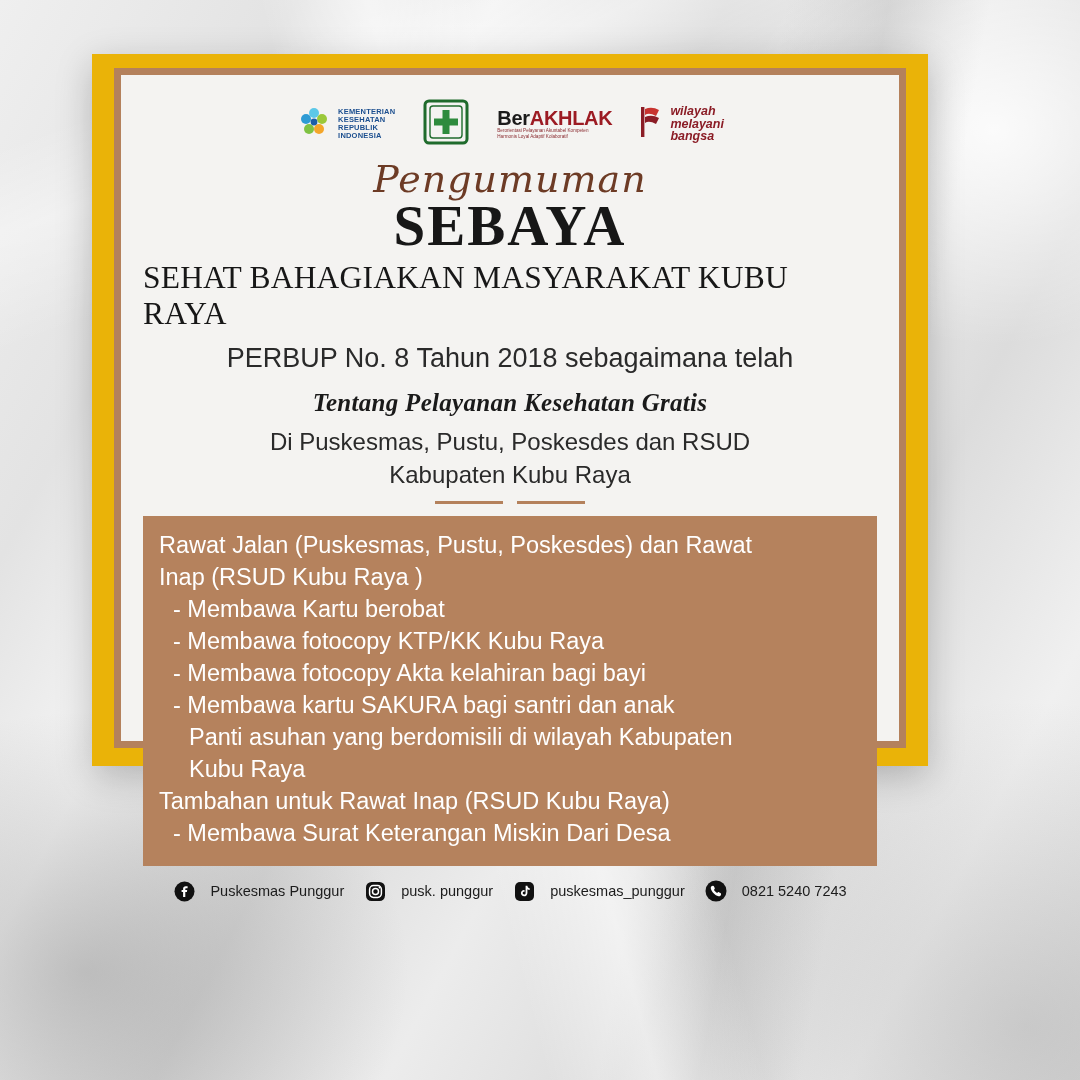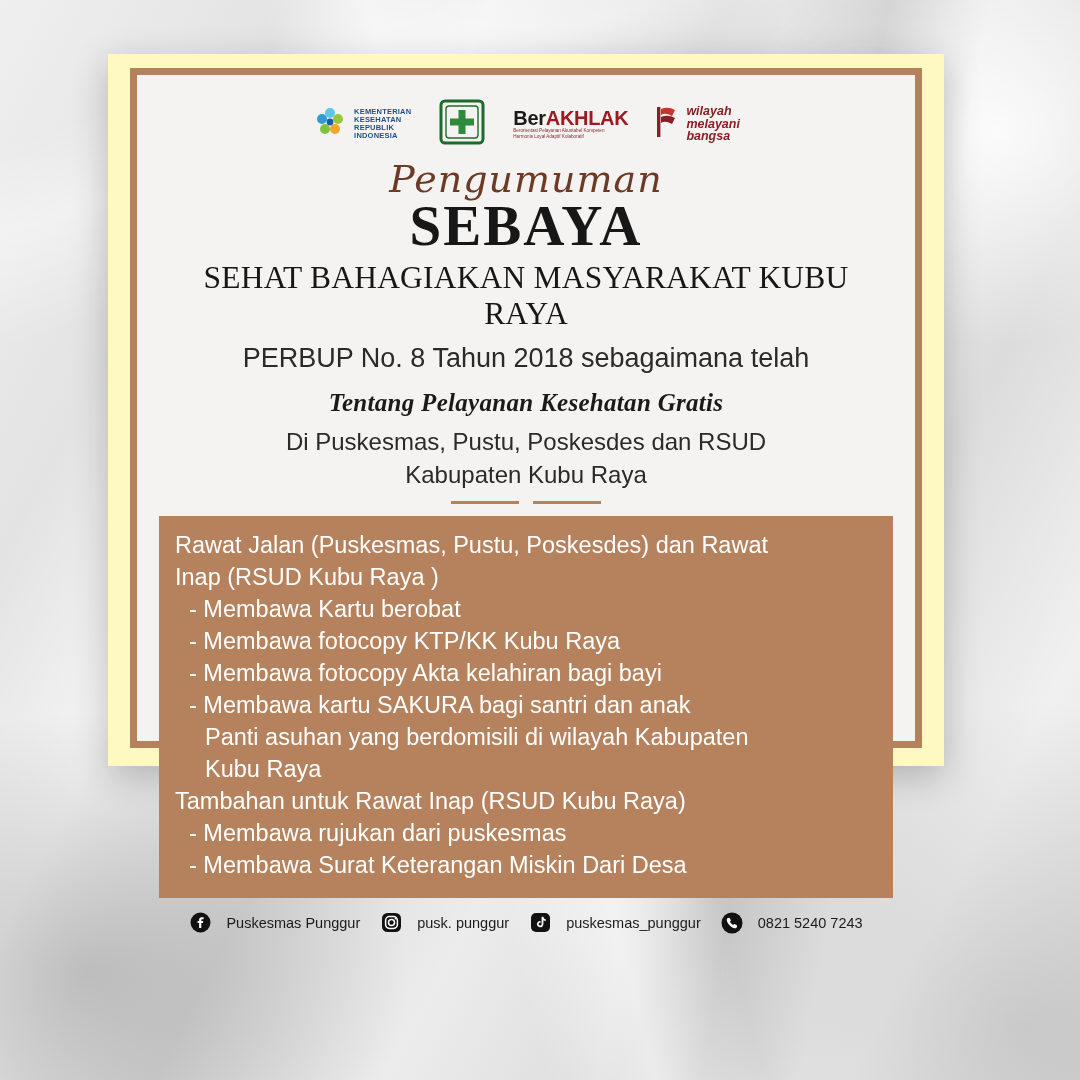--- a/index.html
+++ b/index.html
@@ -30,25 +30,25 @@
     inset: 0;
     background:
       linear-gradient(75deg, rgba(255,255,255,0) 40%, rgba(255,255,255,0.55) 48%, rgba(255,255,255,0) 56%),
       linear-gradient(100deg, rgba(150,150,150,0) 62%, rgba(150,150,150,0.28) 70%, rgba(150,150,150,0) 78%),
       linear-gradient(160deg, rgba(255,255,255,0) 10%, rgba(255,255,255,0.4) 16%, rgba(255,255,255,0) 24%);
   }
 
   
   .poster {
     position: absolute;
-    left: 108px;
+    left: 92px;
     top: 54px;
     width: 836px;
     height: 712px;
-    background: #fef9c3;
+    background: #eab308;
     box-shadow: 0 10px 34px rgba(0,0,0,0.22);
   }
   .poster-inner {
     position: absolute;
     left: 22px;
     top: 14px;
     right: 22px;
     bottom: 18px;
     border: 7px solid #b4815c;
     background: #f4f3f1;
@@ -129,21 +129,21 @@
     text-align: center;
     font-family: "Liberation Serif", serif;
     font-weight: bold;
     font-size: 57px;
     letter-spacing: 2px;
     color: #171717;
     line-height: 1;
     margin-top: -4px;
   }
   .sub-title {
-    text-align: center;
+    text-align: left;
     font-family: "Liberation Serif", serif;
     font-size: 31.5px;
     color: #171717;
     letter-spacing: .2px;
     margin-top: 6px;
   }
   .perbup {
     text-align: center;
     font-size: 27px;
     color: #2a2a2a;
@@ -319,21 +319,20 @@
     <div class="req-box">
       <div class="req-line">Rawat Jalan (Puskesmas, Pustu, Poskesdes) dan Rawat</div>
       <div class="req-line">Inap (RSUD Kubu Raya )</div>
       <div class="req-line indent">- Membawa Kartu berobat</div>
       <div class="req-line indent">- Membawa fotocopy KTP/KK Kubu Raya</div>
       <div class="req-line indent">- Membawa fotocopy Akta kelahiran bagi bayi</div>
       <div class="req-line indent">- Membawa kartu SAKURA bagi santri dan anak</div>
       <div class="req-line indent2">Panti asuhan yang berdomisili di wilayah Kabupaten</div>
       <div class="req-line indent2">Kubu Raya</div>
       <div class="req-line">Tambahan untuk Rawat Inap (RSUD Kubu Raya)</div>
-      <div class="req-line indent">- Membawa rujukan dari puskesmas</div>
       <div class="req-line indent">- Membawa Surat Keterangan Miskin Dari Desa</div>
     </div>
 
     <div class="footer">
 
       <div class="foot-item">
         <span class="ic">
           <svg width="21" height="21" viewBox="0 0 21 21">
             <circle cx="10.5" cy="10.5" r="10" fill="#111"></circle>
             <path d="M12.2 7.2h1.4V5.3h-1.9c-1.7 0-2.6 1-2.6 2.5v1.3H7.6v2h1.5v5h2.2v-5h1.6l.3-2h-1.9V8.2c0-.6.2-1 .9-1Z" fill="#fff"></path>

